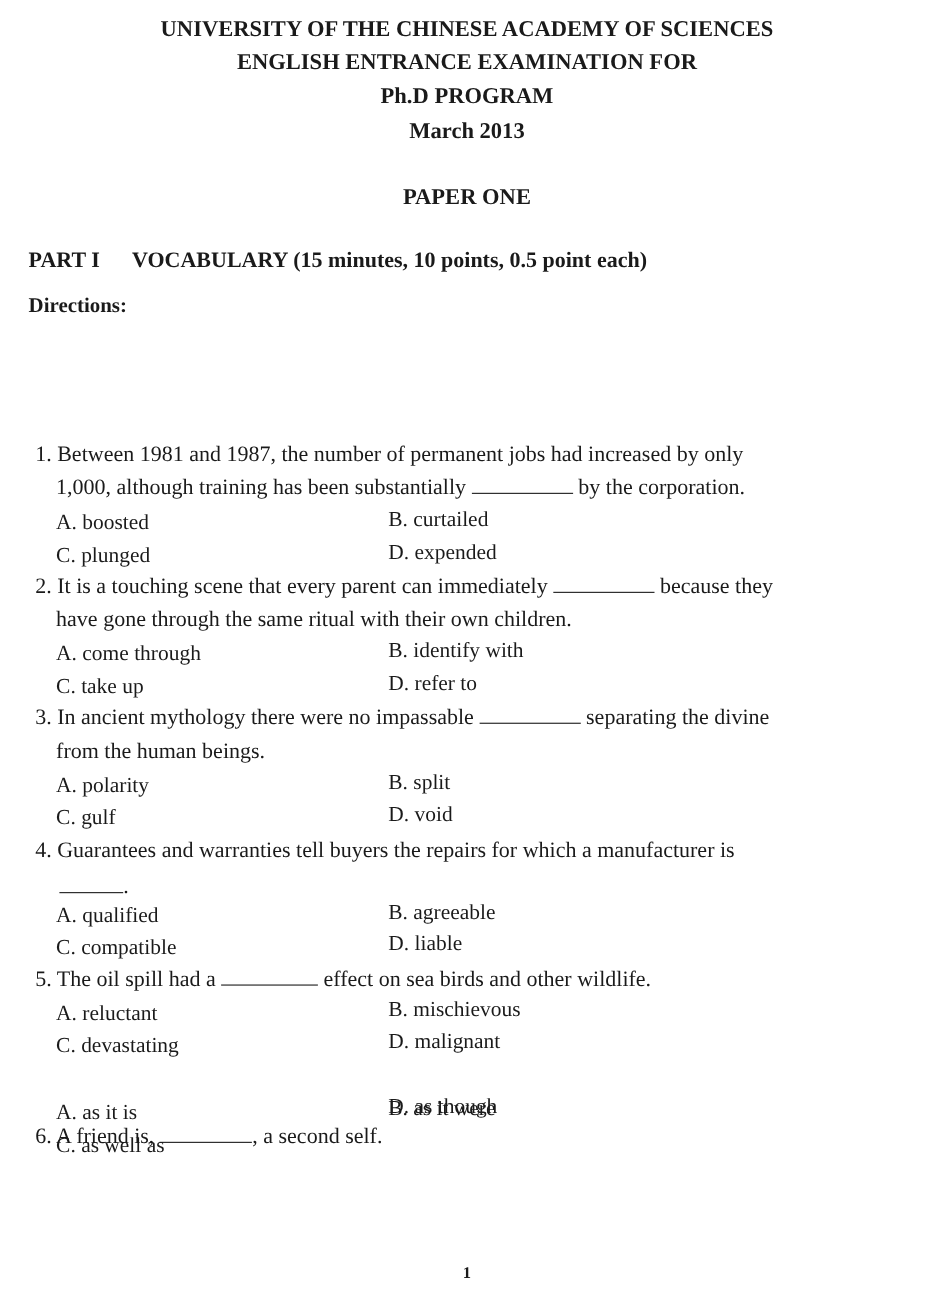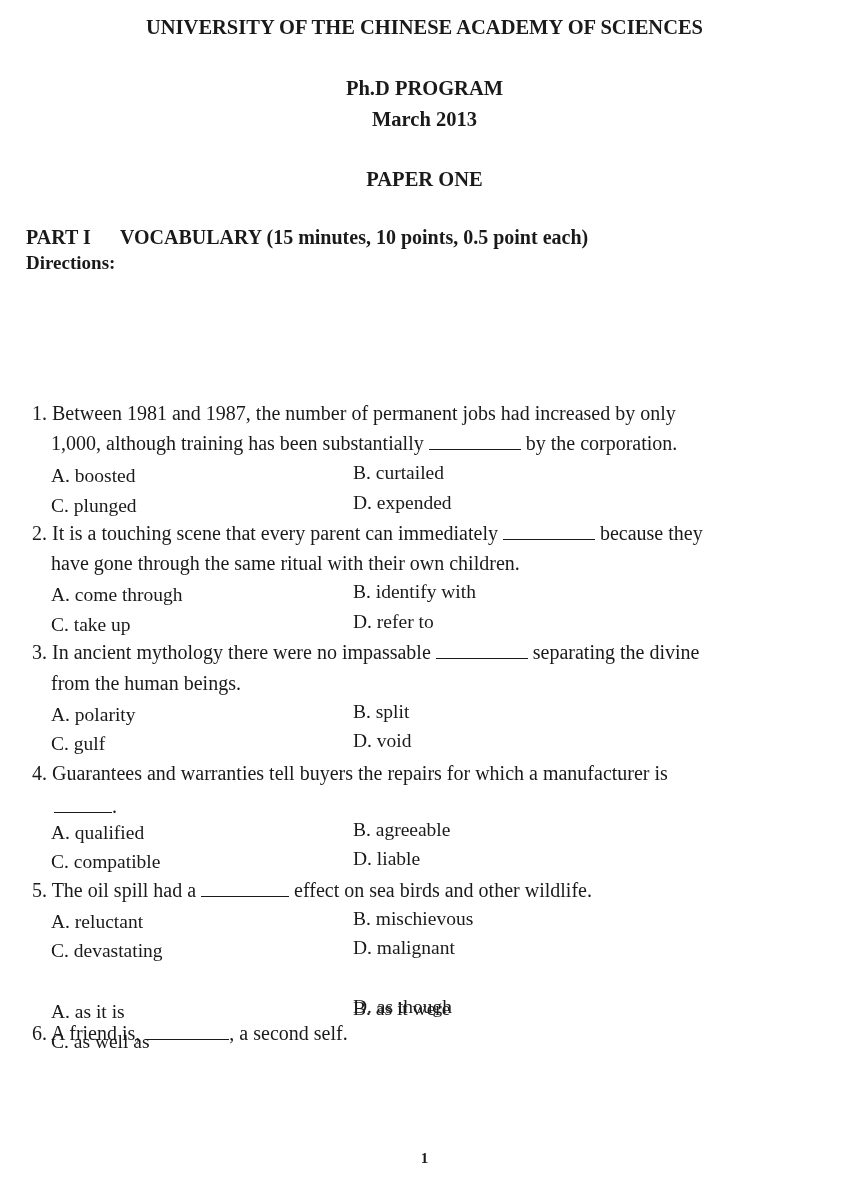--- a/index.html
+++ b/index.html
@@ -35,21 +35,21 @@
       left: 26px;
       top: 226px;
       font-weight: bold;
       font-size: 20px;
       white-space: nowrap;
     }
     .part-title .part-num { display: inline-block; width: 94px; }
     .directions-label {
       position: absolute;
       left: 26px;
-      top: 252px;
+      top: 268px;
       font-weight: bold;
       font-size: 19px;
     }
     .directions-text {
       position: absolute;
       left: 141px;
       top: 255px;
       width: 680px;
       font-style: italic;
       font-size: 19.5px;
@@ -81,20 +81,21 @@
       font-size: 15px;
       font-weight: bold;
     }
   </style>
 </head>
 <body>
 
 <div class="page">
 
   <div class="header-line" style="top:16px;">UNIVERSITY OF THE CHINESE ACADEMY OF SCIENCES</div>
+  <div class="header-line" style="top:46px;">ENGLISH ENTRANCE EXAMINATION FOR</div>
   <div class="header-line" style="top:77px;">Ph.D PROGRAM</div>
   <div class="header-line" style="top:108px;">March 2013</div>
   <div class="header-line" style="top:168px;">PAPER ONE</div>
 
   <div class="part-title">
     <span class="part-num">PART I</span><span>VOCABULARY (15 minutes, 10 points, 0.5 point each)</span>
   </div>
   <div class="directions-label">Directions:</div>
 
   <div>

